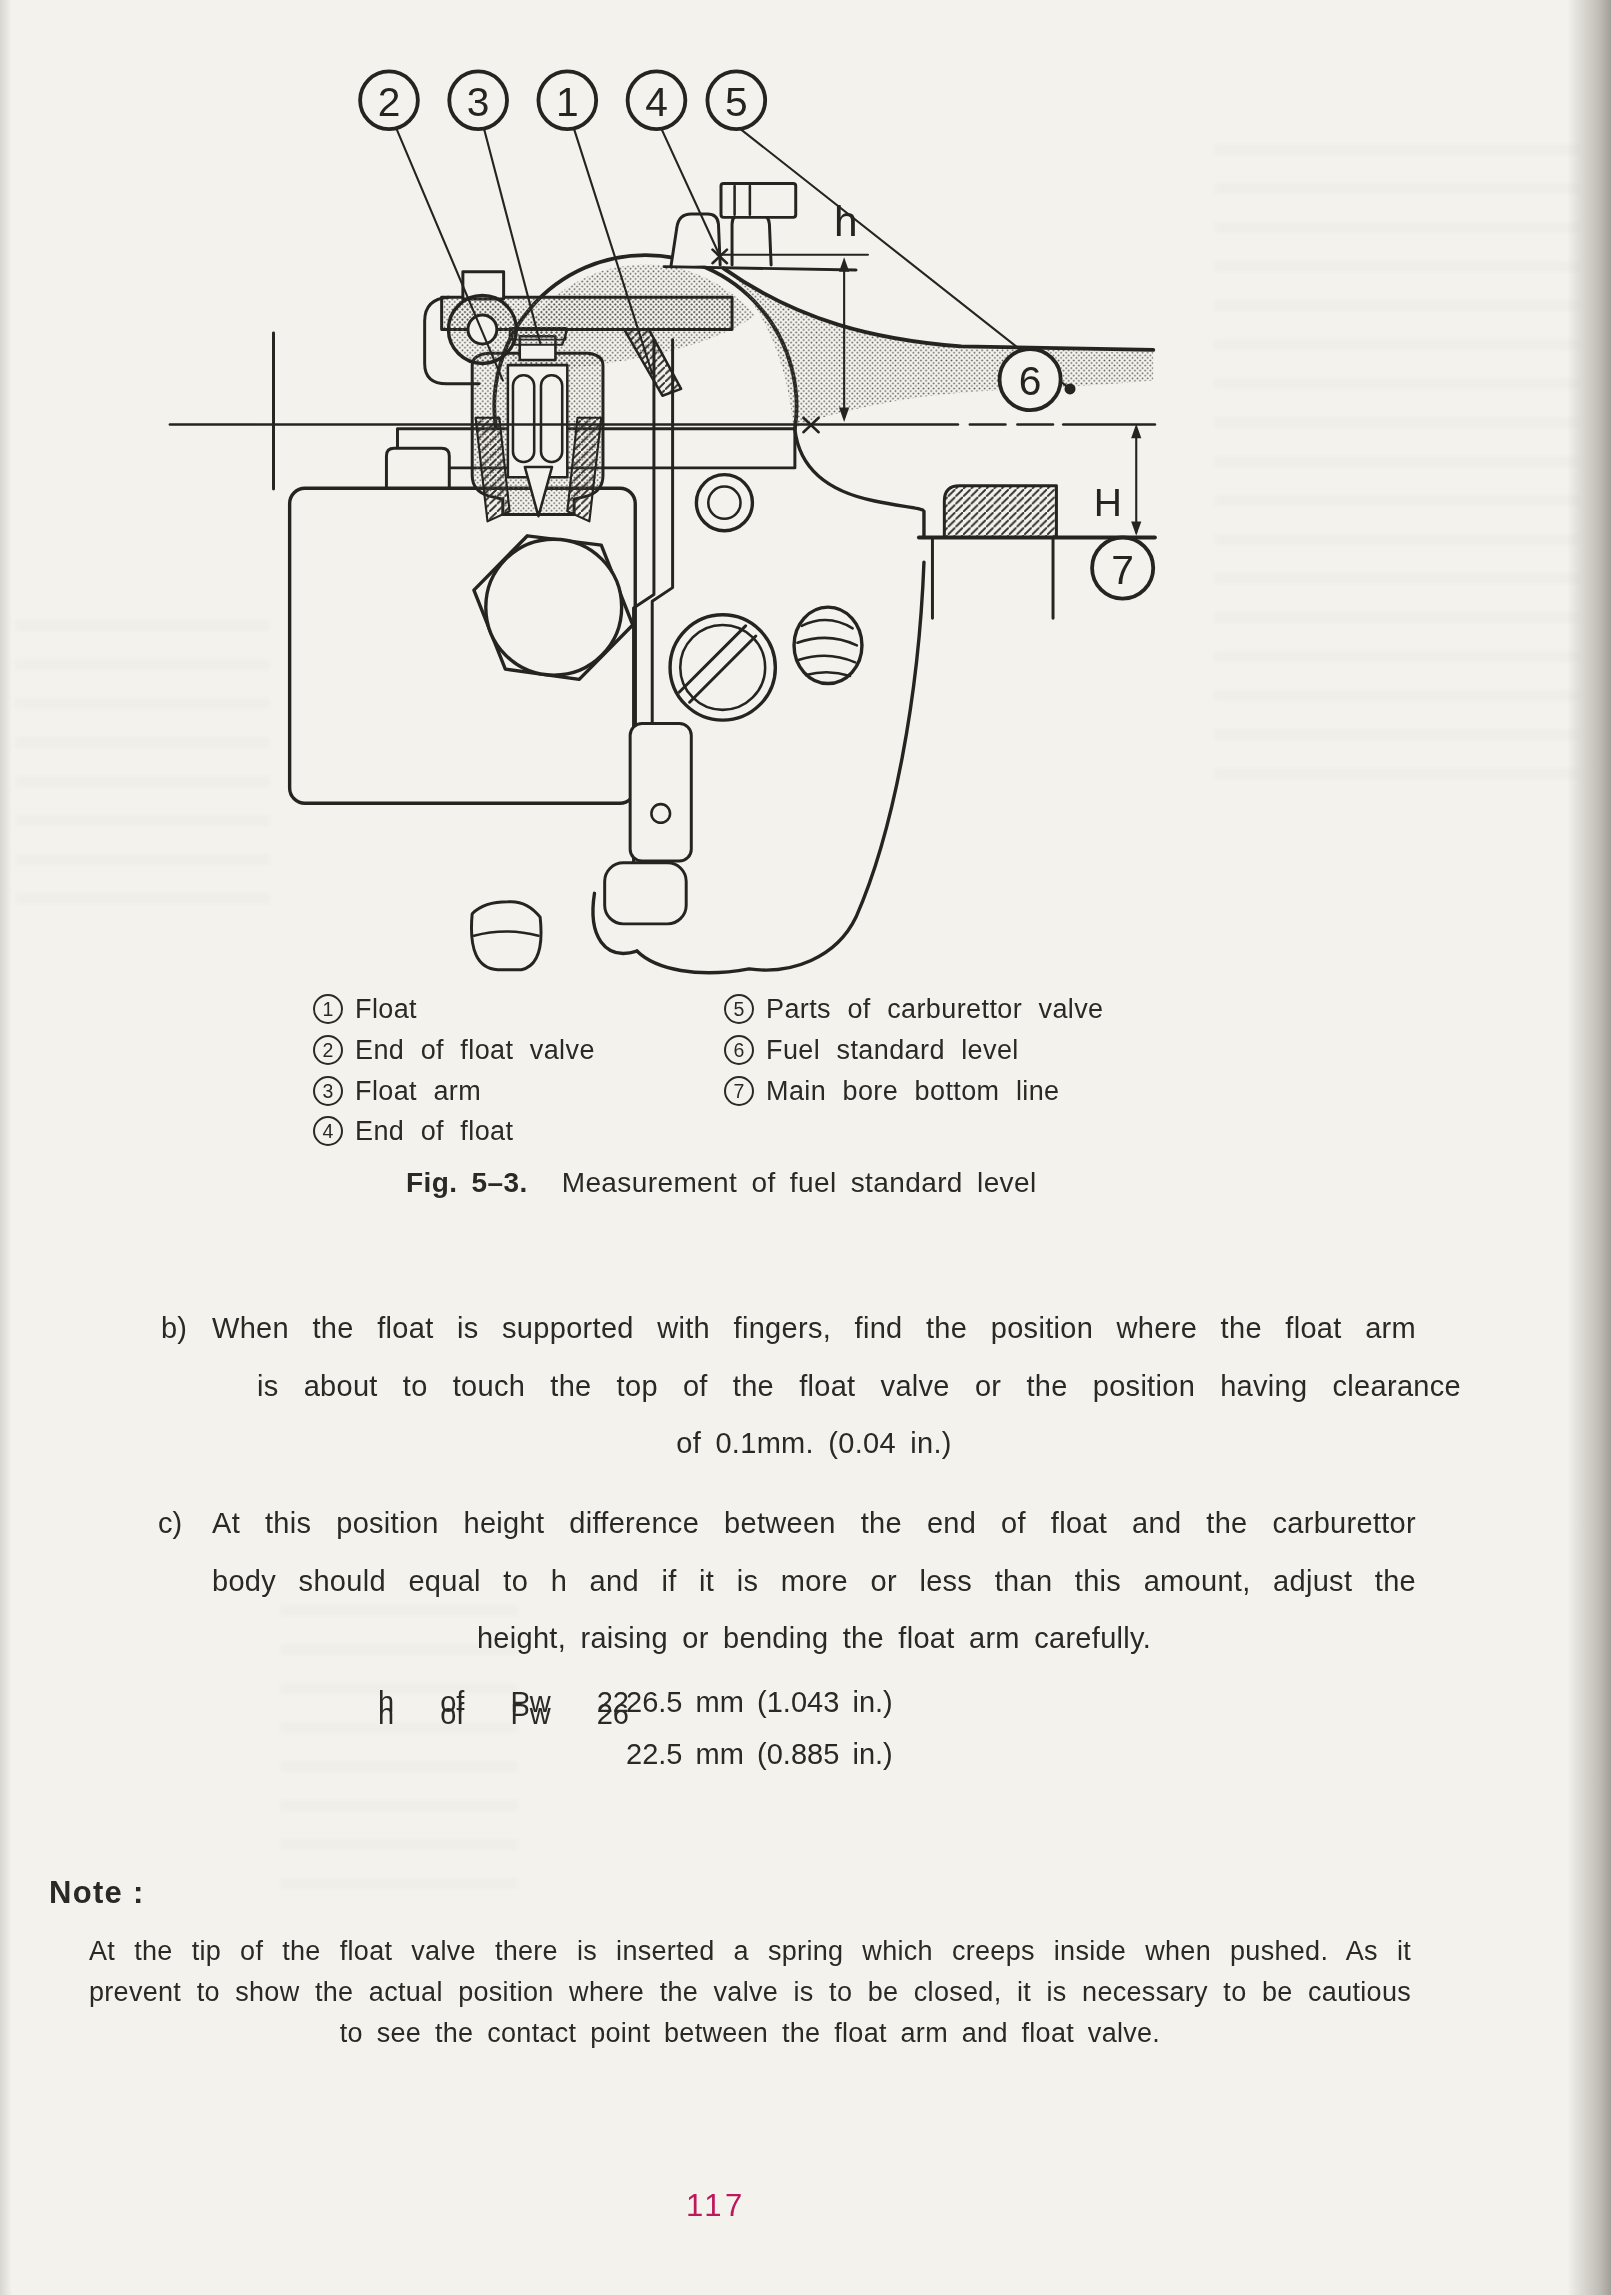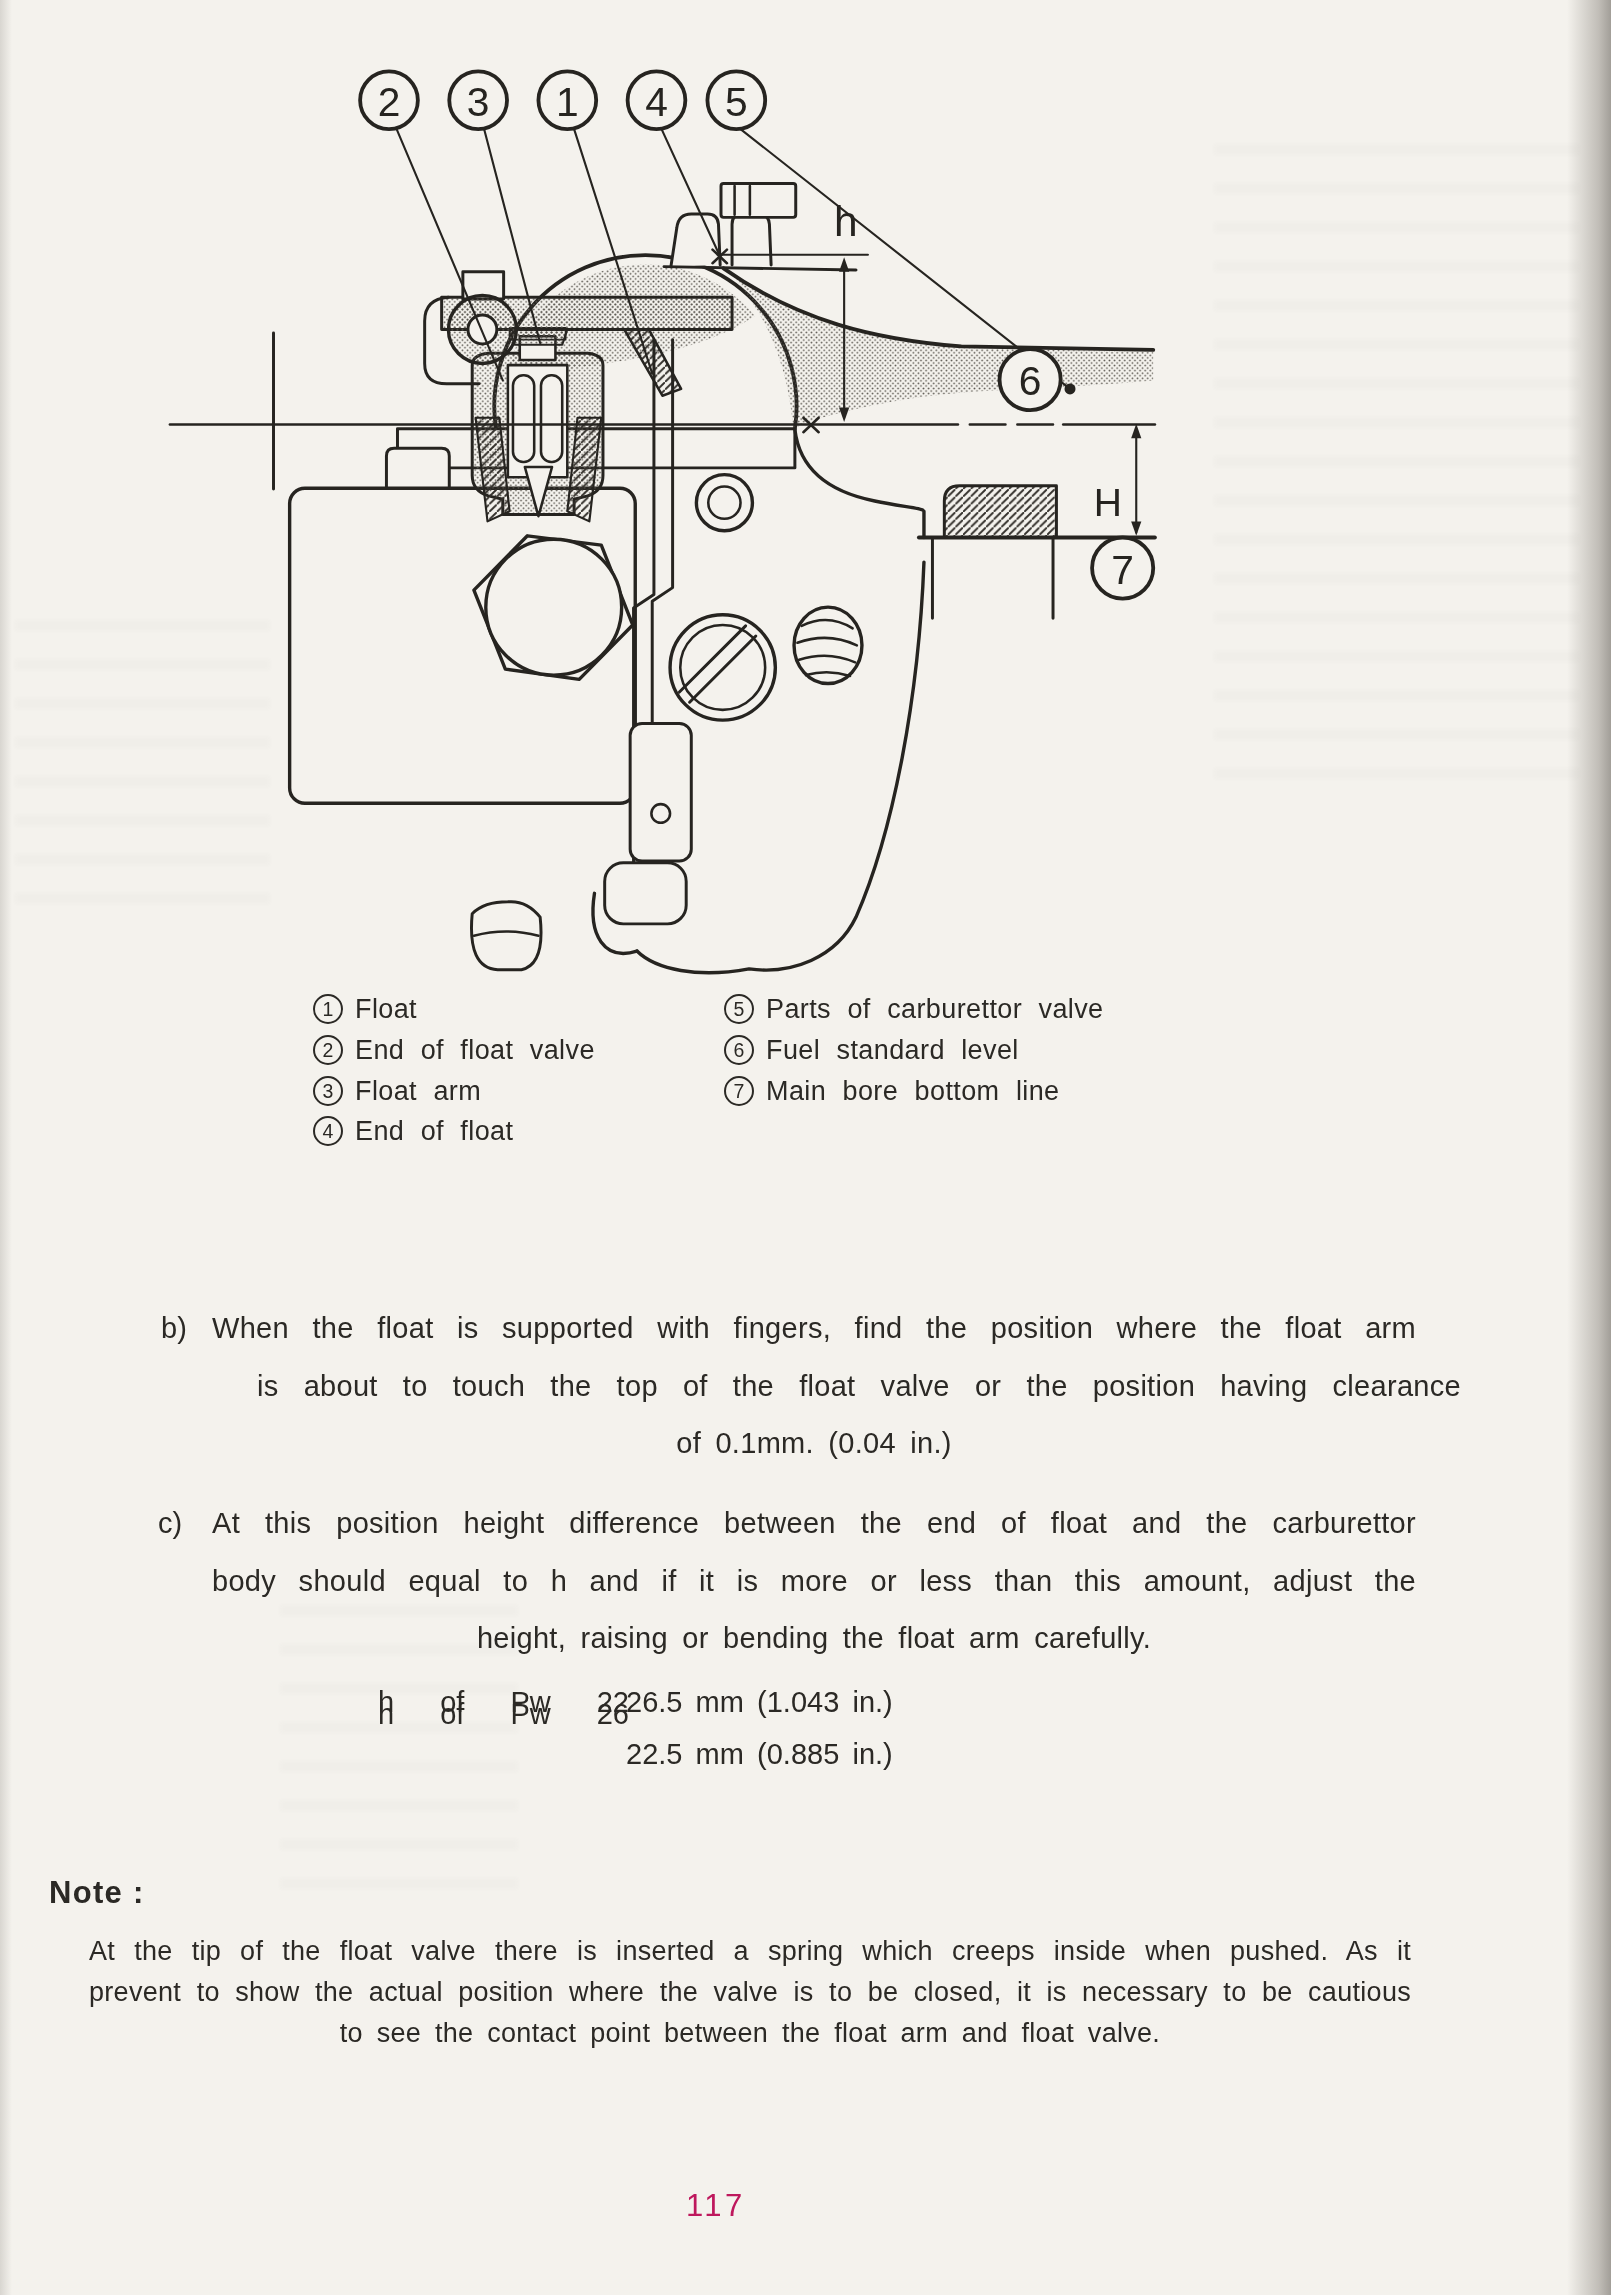--- a/index.html
+++ b/index.html
@@ -248,20 +248,24 @@
     <div class="legend-row" style="top:41px;">
       <span class="lnum">6</span>
       <span class="llabel">Fuel standard level</span>
     </div>
     <div class="legend-row" style="top:82px;">
       <span class="lnum">7</span>
       <span class="llabel">Main bore bottom line</span>
     </div>
   </div>
 
+  <div class="caption">
+    <span class="fig">Fig. 5–3.</span>
+    <span>Measurement of fuel standard level</span>
+  </div>
 
   <div class="marker" style="left:161px;top:1312px;">b)</div>
   <div class="plines" style="left:212px;top:1312px;">
     <div class="pline j" style="top:0;">When the float is supported with fingers, find the position where the float arm</div>
     <div class="pline j" style="top:58px;margin-left:45px;">is about to touch the top of the float valve or the position having clearance</div>
     <div class="pline l" style="top:115px;">of 0.1mm. (0.04 in.)</div>
   </div>
 
   <div class="marker" style="left:158px;top:1507px;">c)</div>
   <div class="plines" style="left:212px;top:1507px;">

